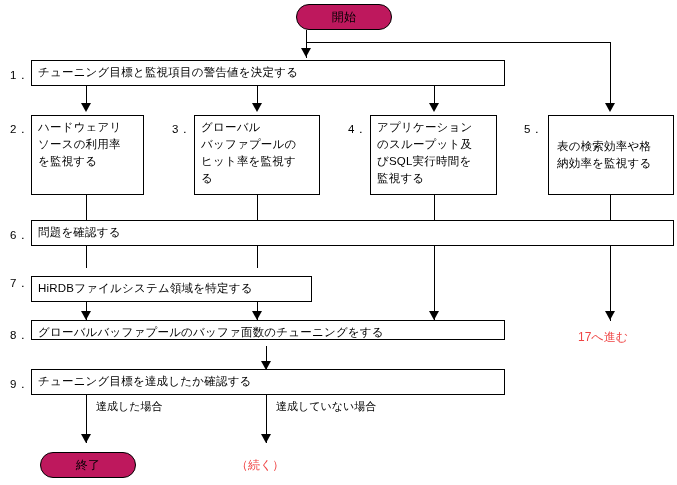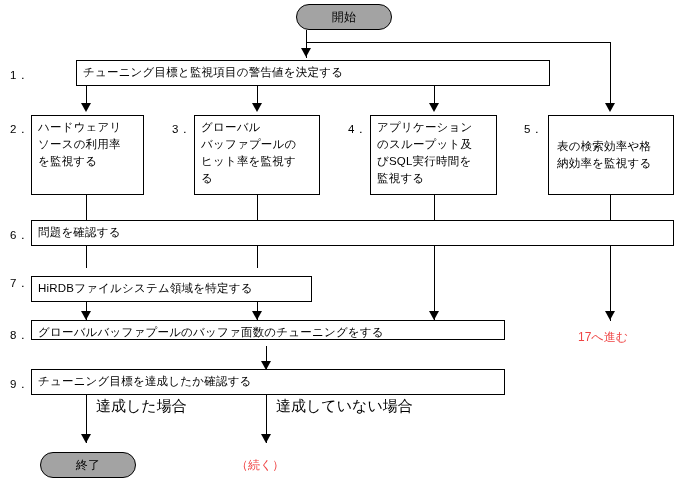--- a/index.html
+++ b/index.html
@@ -45,41 +45,41 @@
     align-items: center;
     justify-content: flex-start;
     padding: 3px 5px 4px 8px;
   }
   
   .terminator {
     position: absolute;
     box-sizing: border-box;
     border: 1px solid #000000;
     border-radius: 20px;
-    background: #a3a3a3;
+    background: #be185d;
     display: flex;
     align-items: center;
     justify-content: center;
     z-index: 3;
   }
   .terminator .node-text {
     font-size: 12px;
     line-height: 14px;
   }
   .step-num {
     position: absolute;
     font-size: 11.5px;
     line-height: 14px;
     color: #000000;
     z-index: 4;
     letter-spacing: 0.5px;
   }
   .label {
     position: absolute;
-    font-size: 15px;
+    font-size: 11px;
     line-height: 14px;
     color: #000000;
     z-index: 4;
     white-space: nowrap;
   }
   
   .vline {
     position: absolute;
     width: 1px;
     background: #000000;
@@ -121,21 +121,21 @@
   <div class="vline" style="left:306px; top:30px; height:12px;"></div>
 
   <div class="hline" style="left:306px; top:42px; width:305px;"></div>
   <div class="vline" style="left:610px; top:42px; height:62px;"></div>
   <div class="arrowhead" style="left:605px; top:103px;"></div>
 
   <div class="vline" style="left:306px; top:42px; height:16px;"></div>
   <div class="arrowhead" style="left:301px; top:48px;"></div>
 
   <div class="step-num" style="left:10px; top:68px;">1．</div>
-  <div class="node proc" style="left:31px; top:60px; width:474px; height:26px;margin-left:45px;">
+  <div class="node proc" style="left:31px; top:60px; width:474px; height:26px;">
     <span class="node-text">チューニング目標と監視項目の警告値を決定する</span>
   </div>
 
   <div class="vline" style="left:86px; top:86px; height:22px;"></div>
   <div class="arrowhead" style="left:81px; top:103px;"></div>
   <div class="vline" style="left:257px; top:86px; height:22px;"></div>
   <div class="arrowhead" style="left:252px; top:103px;"></div>
   <div class="vline" style="left:434px; top:86px; height:22px;"></div>
   <div class="arrowhead" style="left:429px; top:103px;"></div>
 

